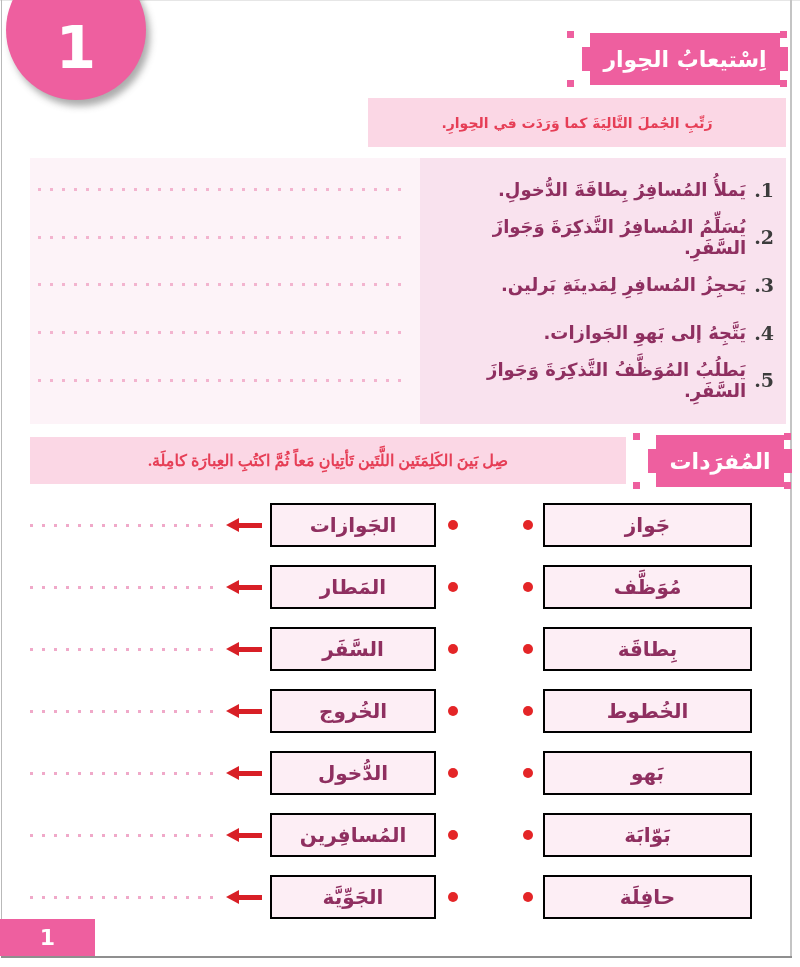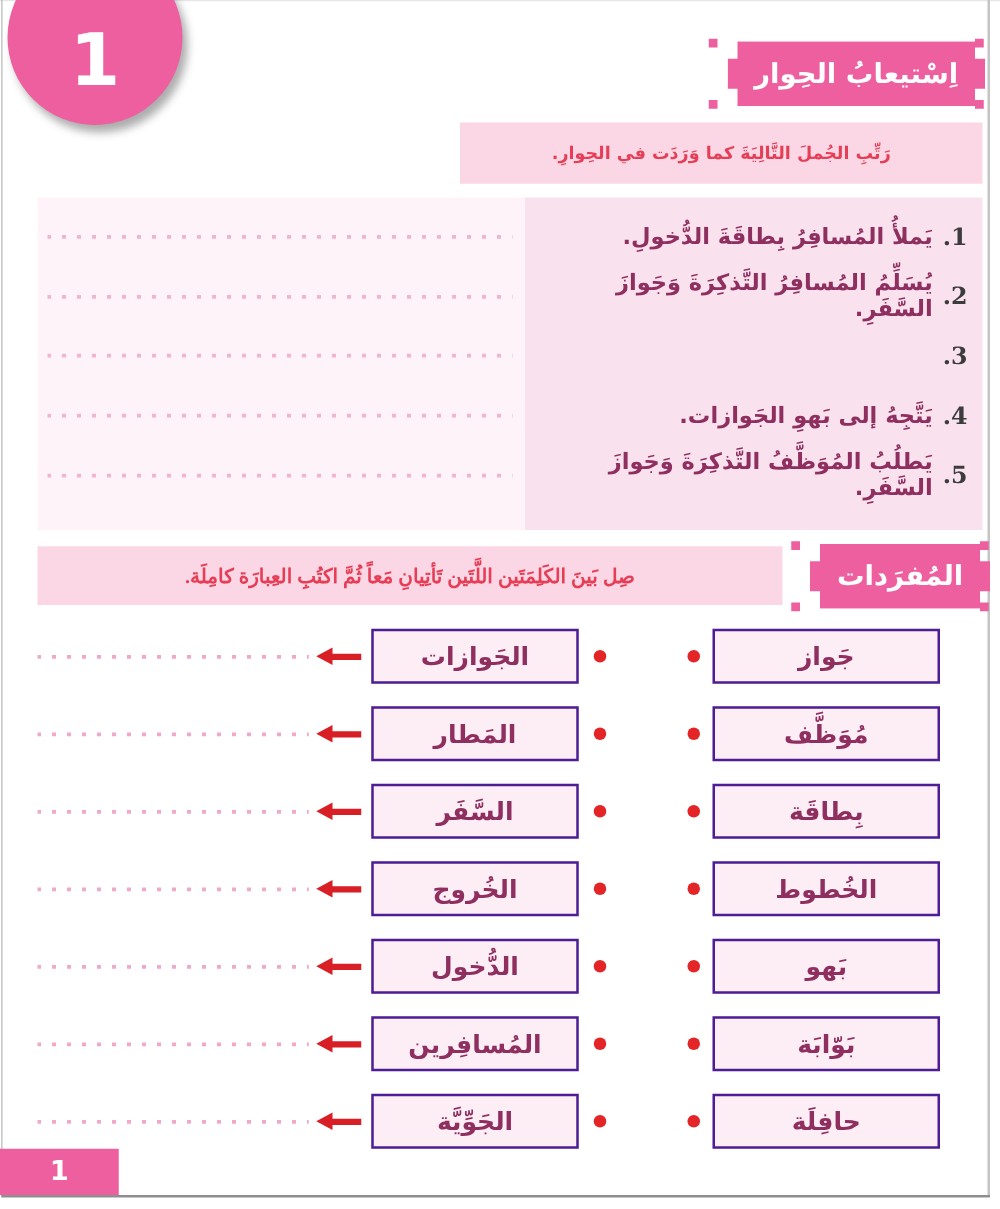--- a/index.html
+++ b/index.html
@@ -49,25 +49,25 @@
 
   
   .match{position:absolute;left:30px;top:503px;width:756px;display:flex;flex-direction:column;gap:18px;}
   .match-row{height:44px;display:flex;align-items:center;padding-right:34px;box-sizing:border-box;}
   .m-line{flex:1;height:3px;
     background:repeating-linear-gradient(90deg,#f0a9c9 0 3px,transparent 3px 12px);}
   .m-arrow{position:relative;width:36px;height:16px;margin-left:6px;flex:0 0 auto;}
   .m-arrow::before{content:"";position:absolute;left:0;top:1px;width:0;height:0;
     border-top:7px solid transparent;border-bottom:7px solid transparent;border-right:13px solid #d81f26;}
   .m-arrow::after{content:"";position:absolute;left:11px;right:0;top:6px;height:5px;background:#d81f26;}
-  .wordbox{box-sizing:border-box;height:44px;border:2px solid #4c1d95;background:#fdeef5;
+  .wordbox{box-sizing:border-box;height:44px;border:2px solid #000000;background:#fdeef5;
     color:#8f2f60;font-weight:bold;font-size:20px;display:flex;align-items:center;justify-content:center;
     flex:0 0 auto;}
   .wb-left{width:166px;margin-left:8px;}
-  .wb-right{width:182px;margin-left:10px;}
+  .wb-right{width:209px;margin-left:10px;}
   .dot{width:10px;height:10px;border-radius:50%;background:#e42527;flex:0 0 auto;}
   .dot-a{margin-left:12px;}
   .dot-b{margin-left:65px;}
 
   
   .pagenum{position:absolute;left:0;top:919px;width:95px;height:37px;background:#ee5f9f;
     color:#fff;font-weight:bold;font-size:22px;display:flex;align-items:center;justify-content:center;}
 </style>
 </head>
 <body>
@@ -122,20 +122,21 @@
           <span>يَملأُ المُسافِرُ بِطاقَةَ الدُّخولِ.</span>
         </div>
 
         <div class="sentence" dir="rtl">
           <span class="num">2.</span>
           <span>يُسَلِّمُ المُسافِرُ التَّذكِرَةَ وَجَوازَ السَّفَرِ.</span>
         </div>
 
         <div class="sentence" dir="rtl">
           <span class="num">3.</span>
+          <span>يَحجِزُ المُسافِرِ لِمَدينَةِ بَرلين.</span>
         </div>
 
         <div class="sentence" dir="rtl">
           <span class="num">4.</span>
           <span>يَتَّجِهُ إلى بَهوِ الجَوازات.</span>
         </div>
 
         <div class="sentence" dir="rtl">
           <span class="num">5.</span>
           <span>يَطلُبُ المُوَظَّفُ التَّذكِرَةَ وَجَوازَ السَّفَرِ.</span>

